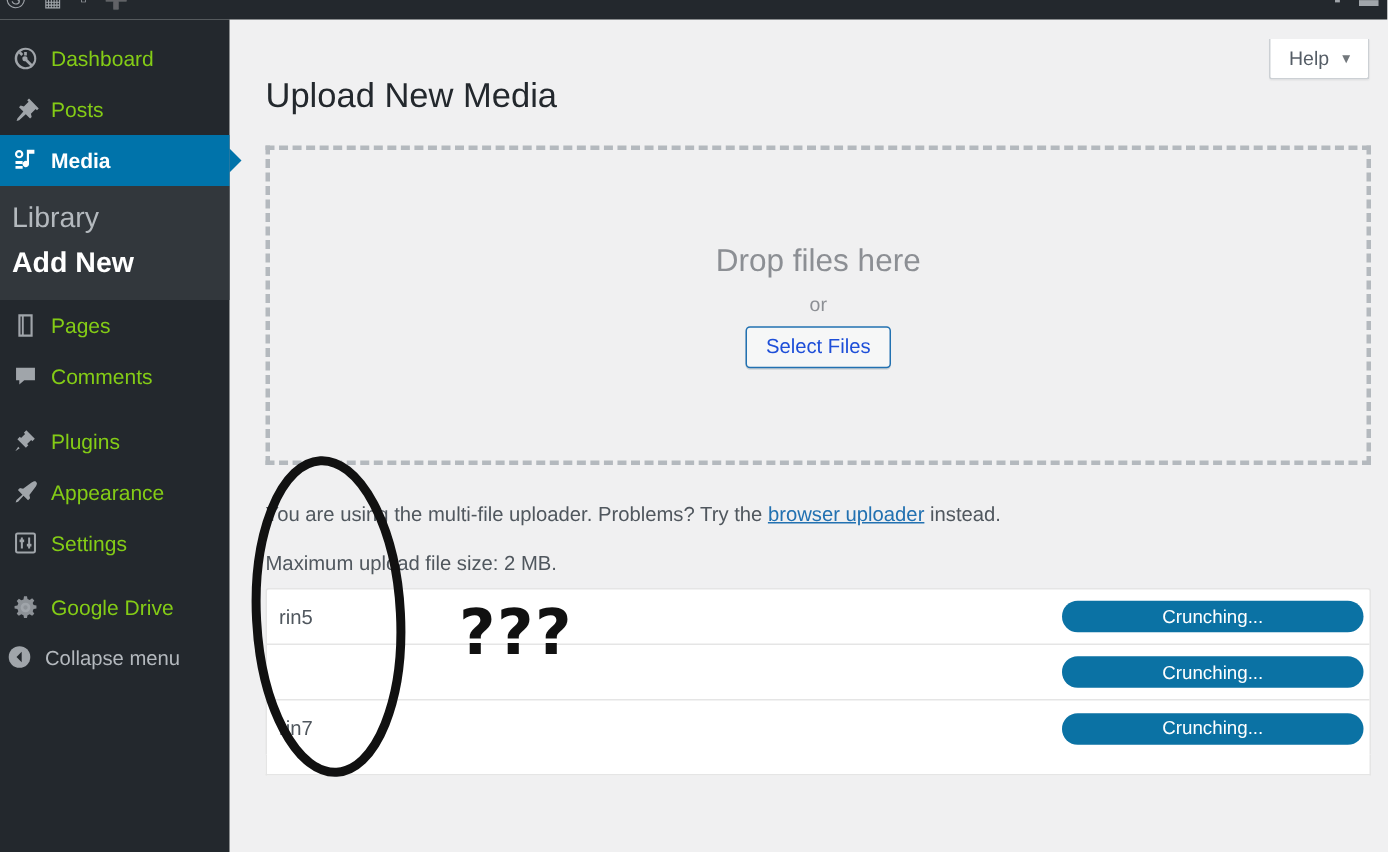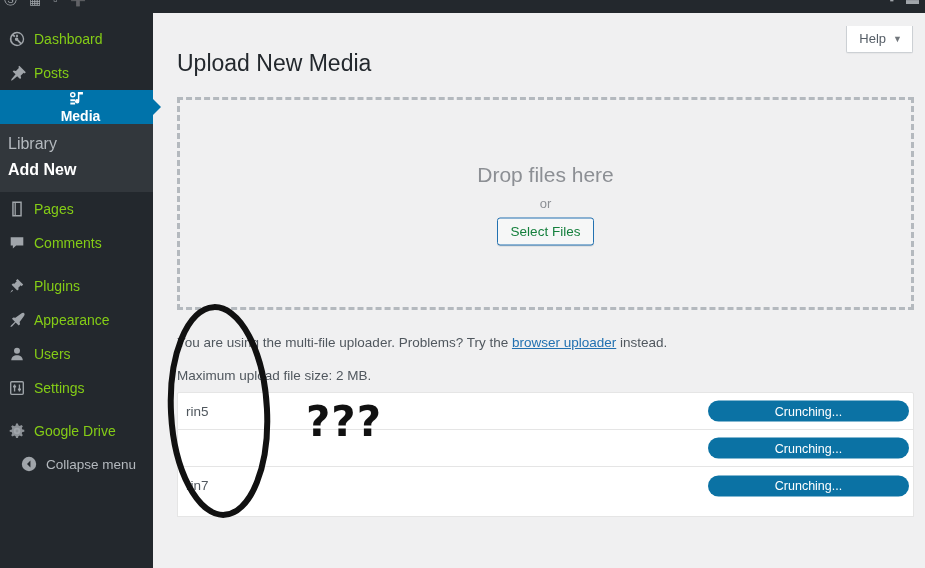--- a/index.html
+++ b/index.html
@@ -45,45 +45,44 @@
     width: 26px; min-width: 26px;
     display: flex; align-items: center; justify-content: flex-start;
     color: #a0a5aa;
   }
   .menu-item .mi-icon svg { display: block; }
   .menu-item .mi-label { white-space: nowrap; }
   .menu-item.current {
     background: #0073aa;
     color: #ffffff;
     font-weight: 600;
-    flex-direction: column;
   }
   .menu-item.current .mi-icon { color: #ffffff; }
   .menu-item.current:after {
     content: "";
     position: absolute; right: -8px; top: 50%;
     margin-top: -8px;
     border-style: solid;
     border-width: 8px 0 8px 8px;
     border-color: transparent transparent transparent #0073aa;
   }
   .menu-gap { height: 9px; }
 
   .submenu { background: #32373c; padding: 7px 0 9px 0; }
   .submenu-item {
     padding: 4px 0 4px 8px;
-    font-size: 16px;
+    font-size: 19px;
     color: #b4b9be;
     cursor: pointer;
   }
   .submenu-item.current { color: #ffffff; font-weight: 700; }
 
   .collapse {
     display: flex; align-items: center;
-    height: 32px; padding-left: 20px;
+    height: 32px; padding-left: 4px;
     color: #b4b9be; font-size: 13.5px;
     cursor: pointer;
   }
   .collapse .mi-icon { width: 26px; min-width: 26px; color: #a0a5aa; display:flex; align-items:center;}
 
   
   .content {
     position: absolute; left: 153px; top: 13px;
     width: 772px; height: 564px;
     background: #f0f0f1;
@@ -130,21 +129,21 @@
     font-size: 21px;
     color: #8c8f94;
     font-weight: 400;
     margin-bottom: 9px;
   }
   .dz-or { font-size: 13px; color: #8c8f94; margin-bottom: 7px; }
   .dz-btn {
     display: inline-block;
     background: #f6f7f7;
     border: 1px solid #2271b1;
-    color: #15803d;
+    color: #1d4ed8;
     font-size: 13.5px;
     padding: 5px 13px 6px 13px;
     border-radius: 3px;
     box-shadow: 0 1px 0 #cfd3d6;
     cursor: pointer;
   }
 
   .note {
     position: absolute;
     left: 24px;
@@ -311,29 +310,20 @@
 
     <div class="menu-item">
       <span class="mi-icon">
         <svg width="18" height="18" viewBox="0 0 20 20" fill="currentColor">
           <path d="M17.6 2.3c-.6-.6-1.9-.2-3.6 1L8.2 7.6l-2.3-.5-1.5 1.5L7.7 12 3.3 16l-.6 1.8 1.8-.6 4-4.4 3.4 3.3 1.5-1.5-.5-2.3 4.3-5.8c1.2-1.7 1.6-3 1-3.6z"></path>
         </svg>
       </span>
       <span class="mi-label">Appearance</span>
     </div>
 
-    <div class="menu-item">
-      <span class="mi-icon">
-        <svg width="18" height="18" viewBox="0 0 20 20" fill="currentColor">
-          <circle cx="10" cy="6.3" r="3.3"></circle>
-          <path d="M3.6 17c0-3.5 2.9-5.6 6.4-5.6s6.4 2.1 6.4 5.6H3.6z"></path>
-        </svg>
-      </span>
-      <span class="mi-label">Users</span>
-    </div>
 
 
     <div class="menu-item">
       <span class="mi-icon">
         <svg width="18" height="18" viewBox="0 0 20 20" fill="currentColor">
           <rect x="3" y="3" width="14" height="14" rx="1.2" fill="none" stroke="currentColor" stroke-width="1.5"></rect>
           <path d="M7.3 6v8M12.7 6v8" stroke="currentColor" stroke-width="1.5" fill="none"></path>
           <rect x="5.6" y="7.4" width="3.4" height="2"></rect>
           <rect x="11" y="10.6" width="3.4" height="2"></rect>
         </svg>

